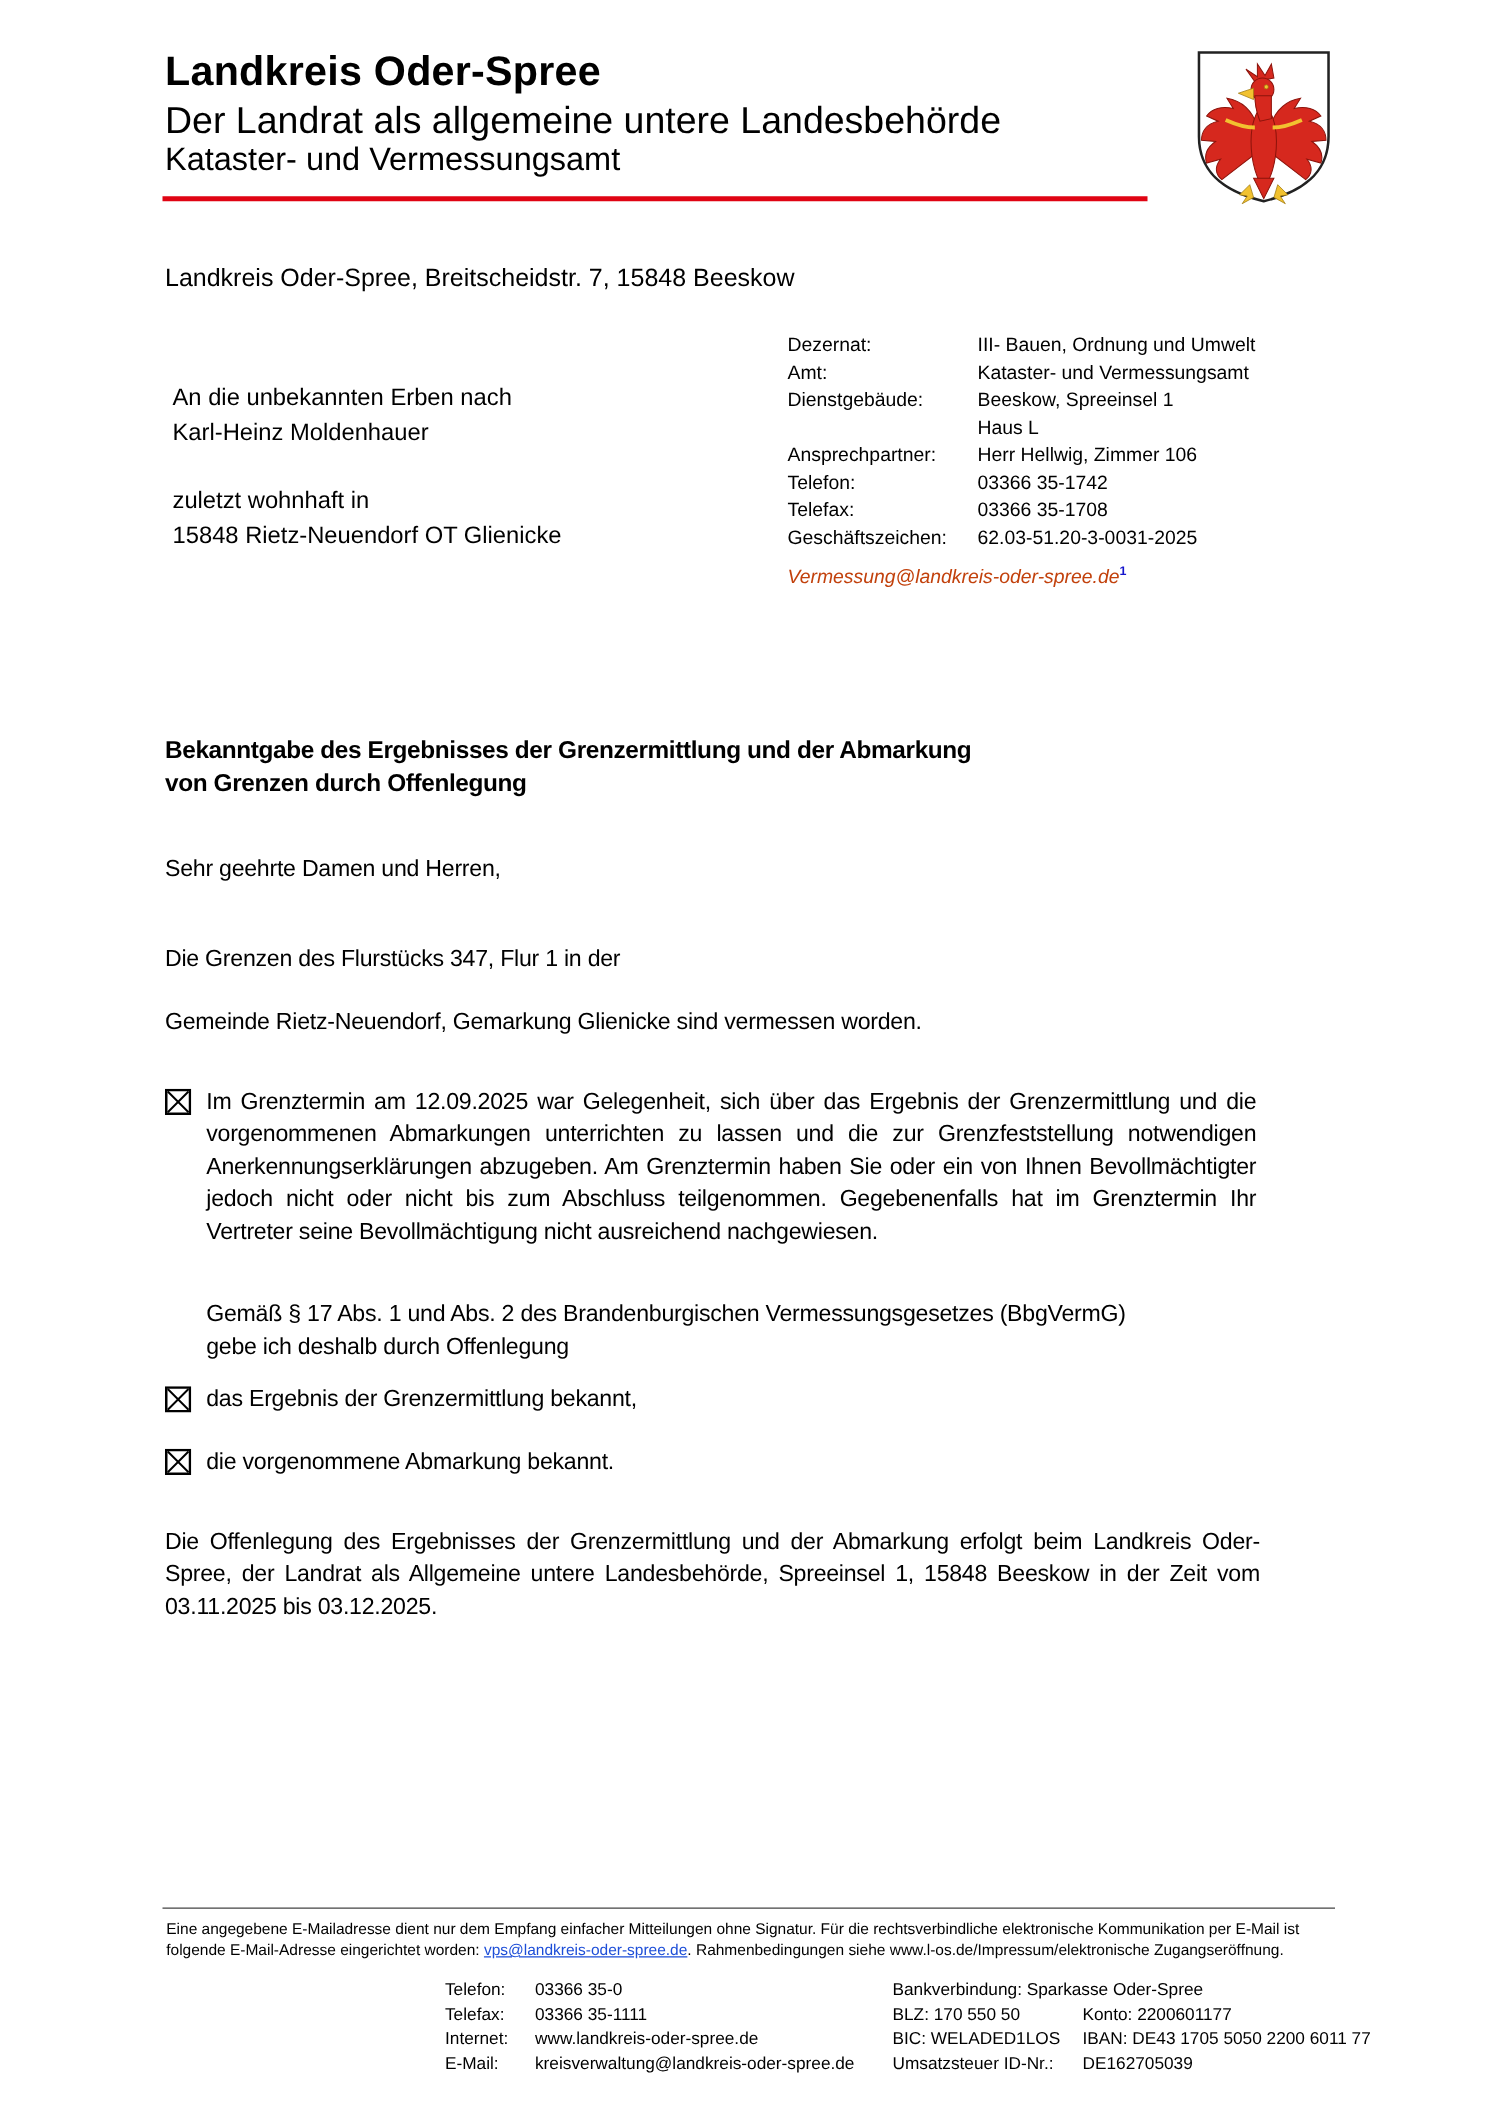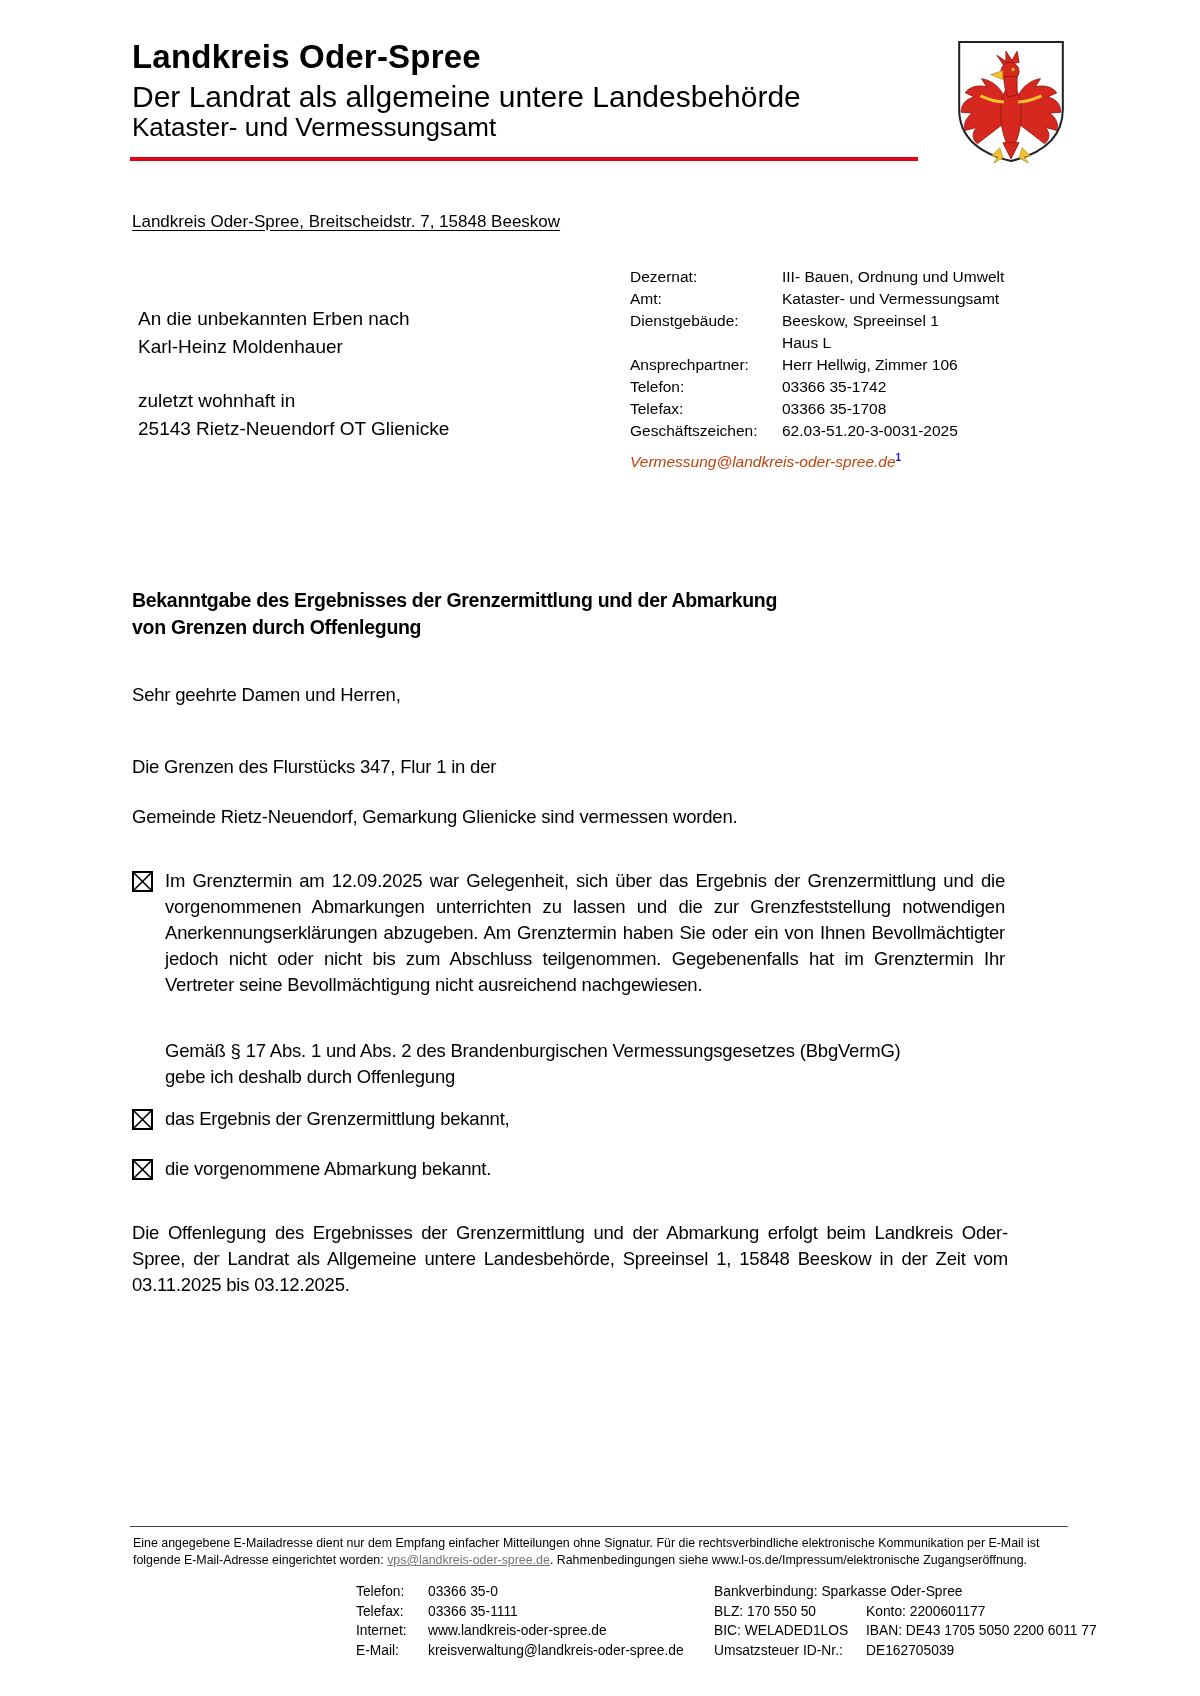--- a/index.html
+++ b/index.html
@@ -10,21 +10,21 @@
   .abs { position:absolute; }
 
   
   .hdr-title { left:132px; top:38px; font-size:33px; font-weight:bold; letter-spacing:0.2px; }
   .hdr-sub1  { left:132px; top:80px;  font-size:30px; }
   .hdr-sub2  { left:132px; top:112px; font-size:26px; }
   .hdr-rule  { left:130px; top:157px; width:788px; height:4px; }
   .coat      { left:954px; top:38px; }
 
   
-  .sender { left:132px; top:212px; font-size:17px; text-decoration:underline; text-underline-offset:3px; }
+  .sender { left:132px; top:212px; font-size:20px; text-underline-offset:3px; }
 
   
   .recipient { font-size:19px; }
   .rcp1 { left:138px; top:308px;text-align:right; }
   .rcp2 { left:138px; top:336px; }
   .rcp3 { left:138px; top:390px; }
   .rcp4 { left:138px; top:418px; }
 
   
   .info { left:630px; top:266px; display:grid; grid-template-columns:136px auto; column-gap:16px;
@@ -98,21 +98,21 @@
       </g>
       <path d="M25,57 C34,61 42,63 48,63 M85,57 C76,61 68,63 62,63" stroke="#f2c230" stroke-width="3" fill="none"></path>
     </svg>
   </div>
 
   <div class="abs sender">Landkreis Oder-Spree, Breitscheidstr. 7, 15848 Beeskow</div>
 
   <div class="abs recipient rcp1">An die unbekannten Erben nach</div>
   <div class="abs recipient rcp2">Karl-Heinz Moldenhauer</div>
   <div class="abs recipient rcp3">zuletzt wohnhaft in</div>
-  <div class="abs recipient rcp4">25143 Rietz-Neuendorf OT Glienicke</div>
+  <div class="abs recipient rcp4">15848 Rietz-Neuendorf OT Glienicke</div>
 
   <div class="abs info">
     <span>Dezernat:</span>
       <span>III- Bauen, Ordnung und Umwelt</span>
     <span>Amt:</span>
       <span>Kataster- und Vermessungsamt</span>
     <span>Dienstgebäude:</span>
       <span>Beeskow, Spreeinsel 1</span>
     <span></span>
       <span>Haus L</span>
@@ -169,21 +169,21 @@
         </svg>
     </span>
     <div class="txt">das Ergebnis der Grenzermittlung bekannt,</div>
   </div>
 
   <div class="abs body-text closing">Die Offenlegung des Ergebnisses der Grenzermittlung und der Abmarkung erfolgt beim Landkreis Oder-Spree, der Landrat als Allgemeine untere Landesbehörde, Spreeinsel 1, 15848 Beeskow in der Zeit vom 03.11.2025 bis 03.12.2025.</div>
 
   <div class="abs foot-rule"></div>
 
   <div class="abs fineprint">
-    <span>Eine angegebene E-Mailadresse dient nur dem Empfang einfacher Mitteilungen ohne Signatur. Für die rechtsverbindliche elektronische Kommunikation per E-Mail  ist folgende E-Mail-Adresse eingerichtet worden: </span><a class="link u" style="color:#737373;">vps@landkreis-oder-spree.de</a><span>. Rahmenbedingungen siehe www.l-os.de/Impressum/elektronische Zugangseröffnung.</span>
+    <span>Eine angegebene E-Mailadresse dient nur dem Empfang einfacher Mitteilungen ohne Signatur. Für die rechtsverbindliche elektronische Kommunikation per E-Mail  ist folgende E-Mail-Adresse eingerichtet worden: </span><a class="link u" style="color:#1d4ed8;">vps@landkreis-oder-spree.de</a><span>. Rahmenbedingungen siehe www.l-os.de/Impressum/elektronische Zugangseröffnung.</span>
   </div>
 
 
   <div class="abs foot contact">
     <div class="row">
         <span>Telefon:</span>
         <span>03366 35-0</span>
       </div>
     <div class="row">
         <span>Telefax:</span>

